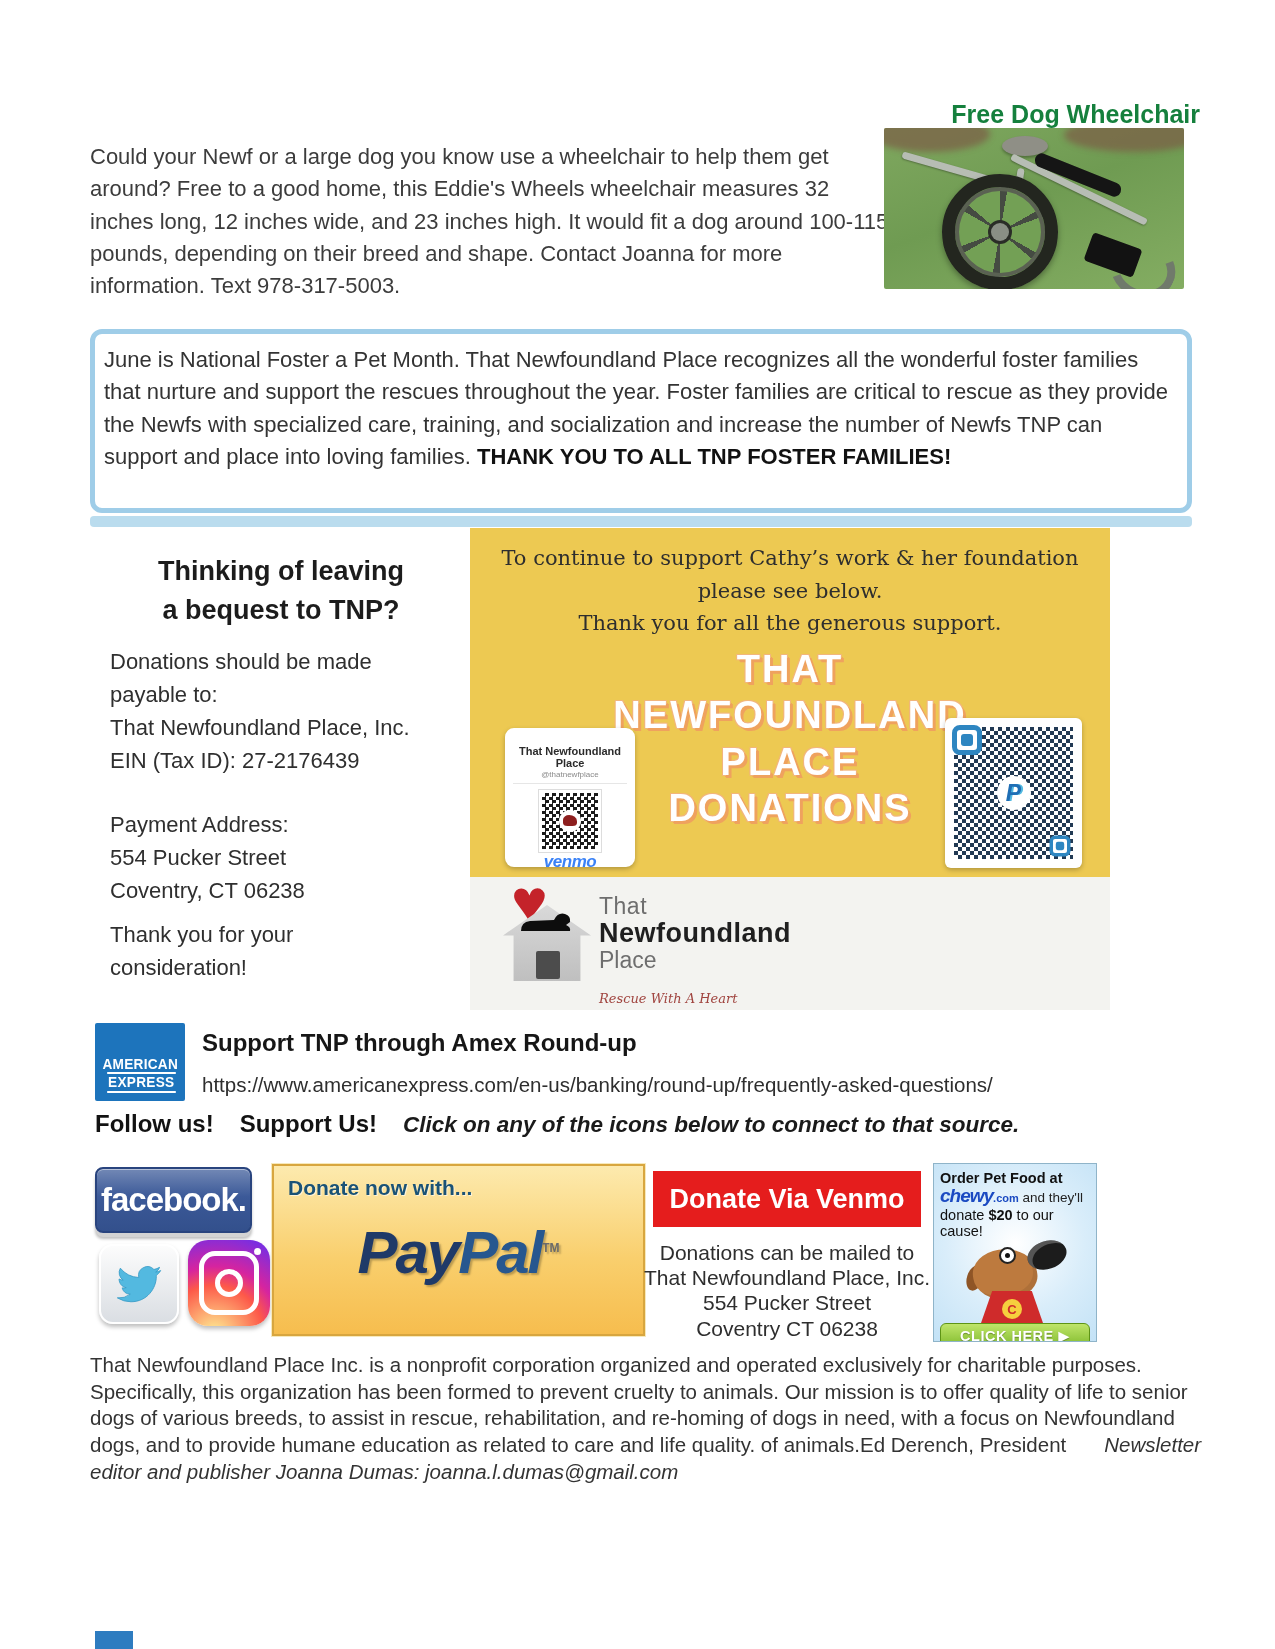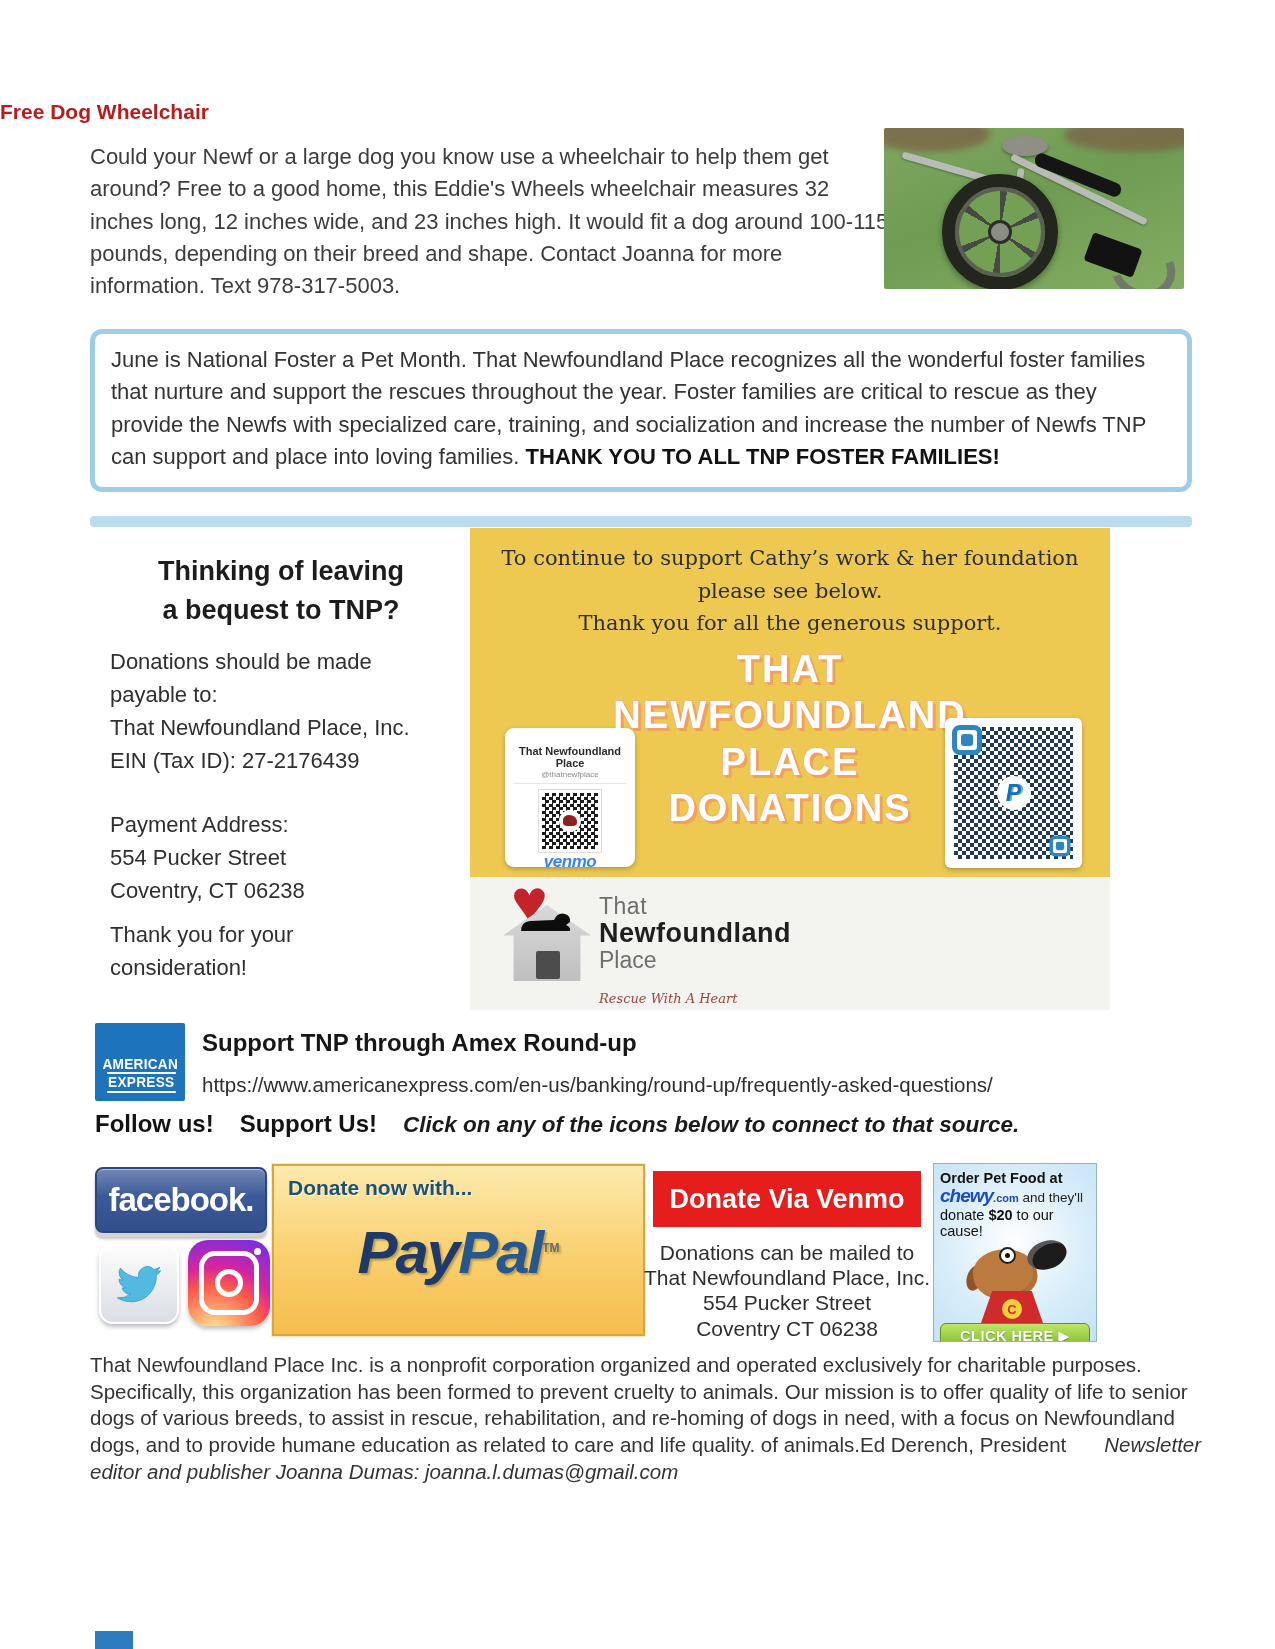--- a/index.html
+++ b/index.html
@@ -3,34 +3,34 @@
 <meta charset="utf-8">
 <style>
   *{margin:0;padding:0;box-sizing:border-box}
   html,body{background:#fff}
   body{font-family:"Liberation Sans","DejaVu Sans",sans-serif;color:#3a3a3a}
   .page{position:relative;width:1275px;height:1649px;background:#fff;overflow:hidden;margin:0 auto}
   .abs{position:absolute}
   .pre{white-space:pre-line}
 
   
-  .wc-title{left:0;top:100px;width:1200px;text-align:left;font-size:21px;font-weight:700;color:#b91c1c}
+  .wc-title{left:0;top:100px;width:1200px;text-align:right;font-size:25px;font-weight:700;color:#15803d}
   .wc-body{left:90px;top:141px;width:800px;font-size:22px;line-height:1.47;color:#3c3c3c}
   .wc-photo{left:884px;top:128px;width:300px;height:161px;background:linear-gradient(160deg,#7fa75f,#6f9b52 45%,#84ad62);overflow:hidden;border-radius:2px}
   .dirt{position:absolute;background:#7b6147;border-radius:50%;filter:blur(3px);opacity:.75}
   .rock{position:absolute;left:118px;top:8px;width:46px;height:20px;background:#8f8f86;border-radius:50%;box-shadow:0 2px 3px rgba(0,0,0,.3)}
   .wheel{position:absolute;left:58px;top:46px;width:116px;height:116px;border-radius:50%;border:13px solid #23261f;background:repeating-conic-gradient(#454b42 0deg 10deg,#73a055 10deg 60deg);box-shadow:inset 0 0 0 4px #5a6152,0 3px 6px rgba(0,0,0,.35)}
   .wheel::after{content:"";position:absolute;left:50%;top:50%;width:18px;height:18px;transform:translate(-50%,-50%);background:#8a8f85;border-radius:50%;box-shadow:0 0 0 3px #2a2d27}
   .bar{position:absolute;background:#b7bdb4;border-radius:3px;box-shadow:0 1px 2px rgba(0,0,0,.35)}
   .cushion{position:absolute;background:#151515;border-radius:8px}
   .gearbox{position:absolute;left:203px;top:112px;width:52px;height:30px;background:#121212;border-radius:4px;transform:rotate(20deg)}
   .rear-arc{position:absolute;left:226px;top:112px;width:66px;height:58px;border:8px solid #707a6b;border-top-color:transparent;border-left-color:transparent;border-radius:50%;transform:rotate(25deg)}
 
   
-  .foster-box{left:90px;top:329px;width:1102px;height:163px;border:5px solid #9fcde8;border-radius:12px;padding:10px 16px;font-size:22px;line-height:1.47;color:#333;background:#fff}
+  .foster-box{left:90px;top:329px;width:1102px;height:184px;border:5px solid #9fcde8;border-radius:12px;padding:10px 9px;font-size:22px;line-height:1.47;color:#333;background:#fff}
   .foster-box b{color:#111}
 
   .divider{left:90px;top:516px;width:1102px;height:11px;background:#badcee;border-radius:4px}
 
   
   .bq-head{left:95px;top:552px;width:372px;text-align:center;font-size:27px;font-weight:700;line-height:1.45;color:#1c1c1c}
   .bq-p{left:110px;top:645px;width:370px;font-size:22px;line-height:1.5;color:#2f2f2f}
   .bq-p2{top:808px}
   .bq-p3{top:918px}
 
@@ -77,21 +77,21 @@
   .amex-logo .l2{align-self:flex-end;margin-right:7px;border-bottom:2px solid #fff;border-top:2px solid #fff;padding:0 1px}
   .amex-head{left:202px;top:1029px;font-size:24px;font-weight:700;color:#161616}
   .amex-url{left:202px;top:1073px;font-size:20.5px;color:#2e2e2e}
 
   
   .follow-row{left:95px;top:1110px;display:flex;align-items:baseline;gap:26px;width:1110px}
   .follow-big{font-size:24px;font-weight:800;color:#121212}
   .follow-click{font-size:22.5px;font-weight:700;font-style:italic;color:#1a1a1a}
 
   
-  .fb-btn{left:95px;top:1167px;width:172px;height:66px;border:2px solid #29447e;border-radius:8px;background:linear-gradient(#7288b5,#3b5998 45%,#33508c);display:flex;align-items:center;justify-content:center;box-shadow:0 5px 0 -1px #d3d3d3,0 6px 3px rgba(0,0,0,.25),inset 0 1px 0 rgba(255,255,255,.5);cursor:pointer}
+  .fb-btn{left:95px;top:1167px;width:157px;height:66px;border:2px solid #29447e;border-radius:8px;background:linear-gradient(#7288b5,#3b5998 45%,#33508c);display:flex;align-items:center;justify-content:center;box-shadow:0 5px 0 -1px #d3d3d3,0 6px 3px rgba(0,0,0,.25),inset 0 1px 0 rgba(255,255,255,.5);cursor:pointer}
   .fb-btn span{color:#fff;font-size:33px;font-weight:700;letter-spacing:-1px}
   .tw-btn{left:99px;top:1244px;width:80px;height:80px;border-radius:14px;background:linear-gradient(#fdfdfd,#d9dde2);box-shadow:0 3px 4px rgba(0,0,0,.25),inset 0 0 0 2px #fff;display:flex;align-items:center;justify-content:center;cursor:pointer}
   .ig-btn{left:188px;top:1240px;width:82px;height:86px;border-radius:20px;background:radial-gradient(circle at 32% 110%,#fdf497 0%,#fd5949 45%,#d6249f 62%,#7b2ee0 92%);position:absolute;box-shadow:0 3px 4px rgba(0,0,0,.25);cursor:pointer}
   .ig-cam{position:absolute;inset:11px;border:5px solid #fff;border-radius:16px}
   .ig-lens{position:absolute;left:50%;top:50%;width:28px;height:28px;transform:translate(-50%,-50%);border:5px solid #fff;border-radius:50%}
   .ig-dot{position:absolute;top:8px;right:9px;width:7px;height:7px;background:#fff;border-radius:50%}
 
   .pp-panel{left:272px;top:1164px;width:373px;height:172px;border:2px solid #d8a63f;outline:1px solid #f7e9bc;background:linear-gradient(#fdeaae,#f9cf6d 55%,#f6bd4e);padding:10px 14px;cursor:pointer}
   .pp-donate{font-size:21px;font-weight:800;color:#1a5276;text-shadow:1px 1px 0 rgba(255,255,255,.6)}
   .pp-word{margin-top:18px;text-align:center;font-style:italic;font-weight:800;font-size:60px;letter-spacing:-2px;text-shadow:2px 2px 2px rgba(0,0,0,.25)}

